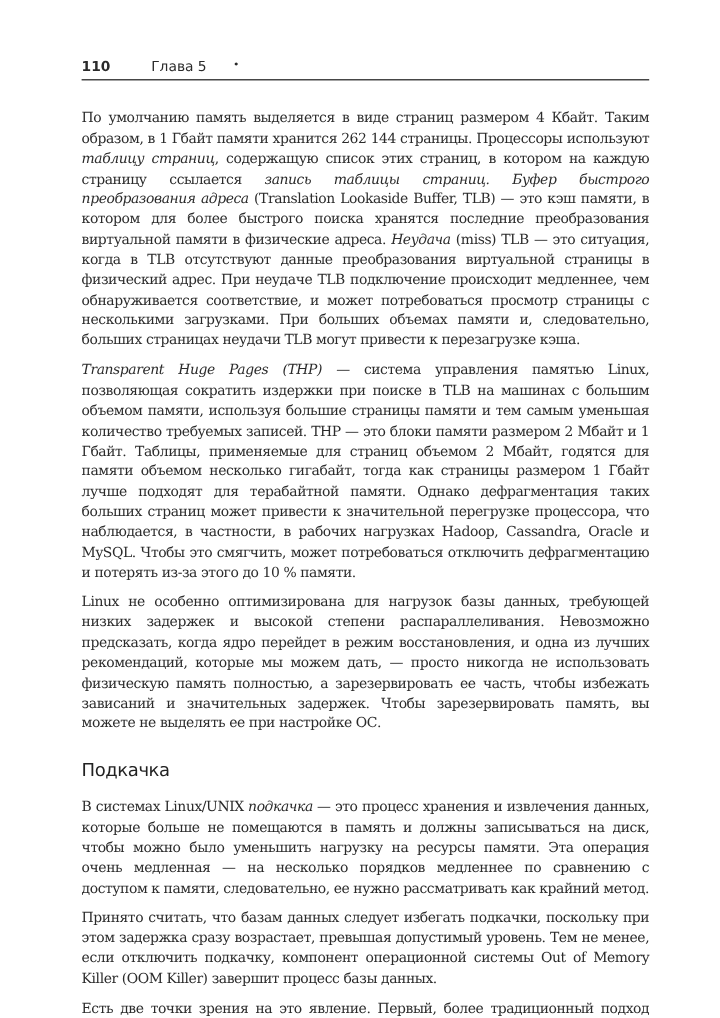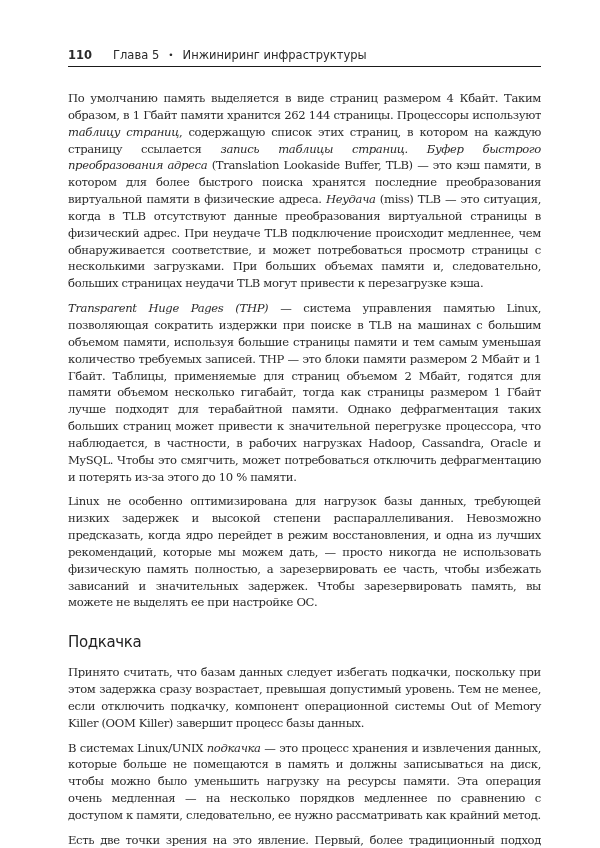--- a/index.html
+++ b/index.html
@@ -4,21 +4,21 @@
 <style>
   html, body { margin: 0; padding: 0; }
   body {
     width: 600px; height: 848px; background: #ffffff; position: relative; overflow: hidden;
     color: #2a2a2a;
   }
   .page-header {
     position: absolute; left: 68px; top: 44px; width: 473px; height: 22px;
     border-bottom: 1.2px solid #1a1a1a;
     font-family: "DejaVu Sans", sans-serif; font-size: 11.5px; color: #2a2a2a;
-    display: flex; align-items: center;
+    display: flex; align-items: center; gap: 13px;
   }
   .page-num { font-weight: bold; width: 45px; }
   .chapter { margin-right: 9px; }
   .bullet { margin-right: 9px; font-size: 9px; }
   .content {
     position: absolute; left: 68px; top: 90px; width: 473px;
     font-family: "DejaVu Serif", serif; font-size: 11.6px; line-height: 16.85px;
     letter-spacing: -0.35px; color: #2b2b2b;
   }
   p { margin: 0 0 8px 0; text-align: justify; }
@@ -28,36 +28,35 @@
     margin: 23px 0 13px 0; color: #222;
   }
 </style>
 </head>
 <body>
 
 <div class="page-header">
   <span class="page-num">110</span>
   <span class="chapter">Глава 5</span>
   <span class="bullet">•</span>
-  <span>Инжиниринг инфраструктуры</span>
 </div>
 
 <div class="content">
   <p>
     <span>По умолчанию память выделяется в виде страниц размером 4 Кбайт. Таким образом, в 1 Гбайт памяти хранится 262 144 страницы. Процессоры используют </span><em>таблицу страниц</em><span>, содержащую список этих страниц, в котором на каждую страницу ссылается </span><em>запись таблицы страниц. Буфер быстрого преобразования адреса</em><span> (Translation Lookaside Buffer, TLB) — это кэш памяти, в котором для более быстрого поиска хранятся последние преобразования виртуальной памяти в физические адреса. </span><em>Неудача</em><span> (miss) TLB — это ситуация, когда в TLB отсутствуют данные преобразования виртуальной страницы в физический адрес. При неудаче TLB подключение происходит медленнее, чем обнаруживается соответствие, и может потребоваться просмотр страницы с несколькими загрузками. При больших объемах памяти и, следовательно, больших страницах неудачи TLB могут привести к перезагрузке кэша.</span>
   </p>
   <p>
     <em>Transparent Huge Pages (THP)</em><span> — система управления памятью Linux, позволяющая сократить издержки при поиске в TLB на машинах с большим объемом памяти, используя большие страницы памяти и тем самым уменьшая количество требуемых записей. THP — это блоки памяти размером 2 Мбайт и 1 Гбайт. Таблицы, применяемые для страниц объемом 2 Мбайт, годятся для памяти объемом несколько гигабайт, тогда как страницы размером 1 Гбайт лучше подходят для терабайтной памяти. Однако дефрагментация таких больших страниц может привести к значительной перегрузке процессора, что наблюдается, в частности, в рабочих нагрузках Hadoop, Cassandra, Oracle и MySQL. Чтобы это смягчить, может потребоваться отключить дефрагментацию и потерять из-за этого до 10 % памяти.</span>
   </p>
   <p>
     <span>Linux не особенно оптимизирована для нагрузок базы данных, требующей низких задержек и высокой степени распараллеливания. Невозможно предсказать, когда ядро перейдет в режим восстановления, и одна из лучших рекомендаций, которые мы можем дать, — просто никогда не использовать физическую память полностью, а зарезервировать ее часть, чтобы избежать зависаний и значительных задержек. Чтобы зарезервировать память, вы можете не выделять ее при настройке ОС.</span>
   </p>
   <h2>Подкачка</h2>
   <p>
-    <span>Принято считать, что базам данных следует избегать подкачки, поскольку при этом задержка сразу возрастает, превышая допустимый уровень. Тем не менее, если отключить подкачку, компонент операционной системы Out of Memory Killer (OOM Killer) завершит процесс базы данных.</span>
+    <span>В системах Linux/UNIX </span><em>подкачка</em><span> — это процесс хранения и извлечения данных, которые больше не помещаются в память и должны записываться на диск, чтобы можно было уменьшить нагрузку на ресурсы памяти. Эта операция очень медленная — на несколько порядков медленнее по сравнению с доступом к памяти, следовательно, ее нужно рассматривать как крайний метод.</span>
   </p>
   <p>
-    <span>В системах Linux/UNIX </span><em>подкачка</em><span> — это процесс хранения и извлечения данных, которые больше не помещаются в память и должны записываться на диск, чтобы можно было уменьшить нагрузку на ресурсы памяти. Эта операция очень медленная — на несколько порядков медленнее по сравнению с доступом к памяти, следовательно, ее нужно рассматривать как крайний метод.</span>
+    <span>Принято считать, что базам данных следует избегать подкачки, поскольку при этом задержка сразу возрастает, превышая допустимый уровень. Тем не менее, если отключить подкачку, компонент операционной системы Out of Memory Killer (OOM Killer) завершит процесс базы данных.</span>
   </p>
   <p>
     <span>Есть две точки зрения на это явление. Первый, более традиционный подход заключается в том, что лучше пускай база данных работает медленно, чем не работает</span>
   </p>
 </div>
 
 </body></html>

